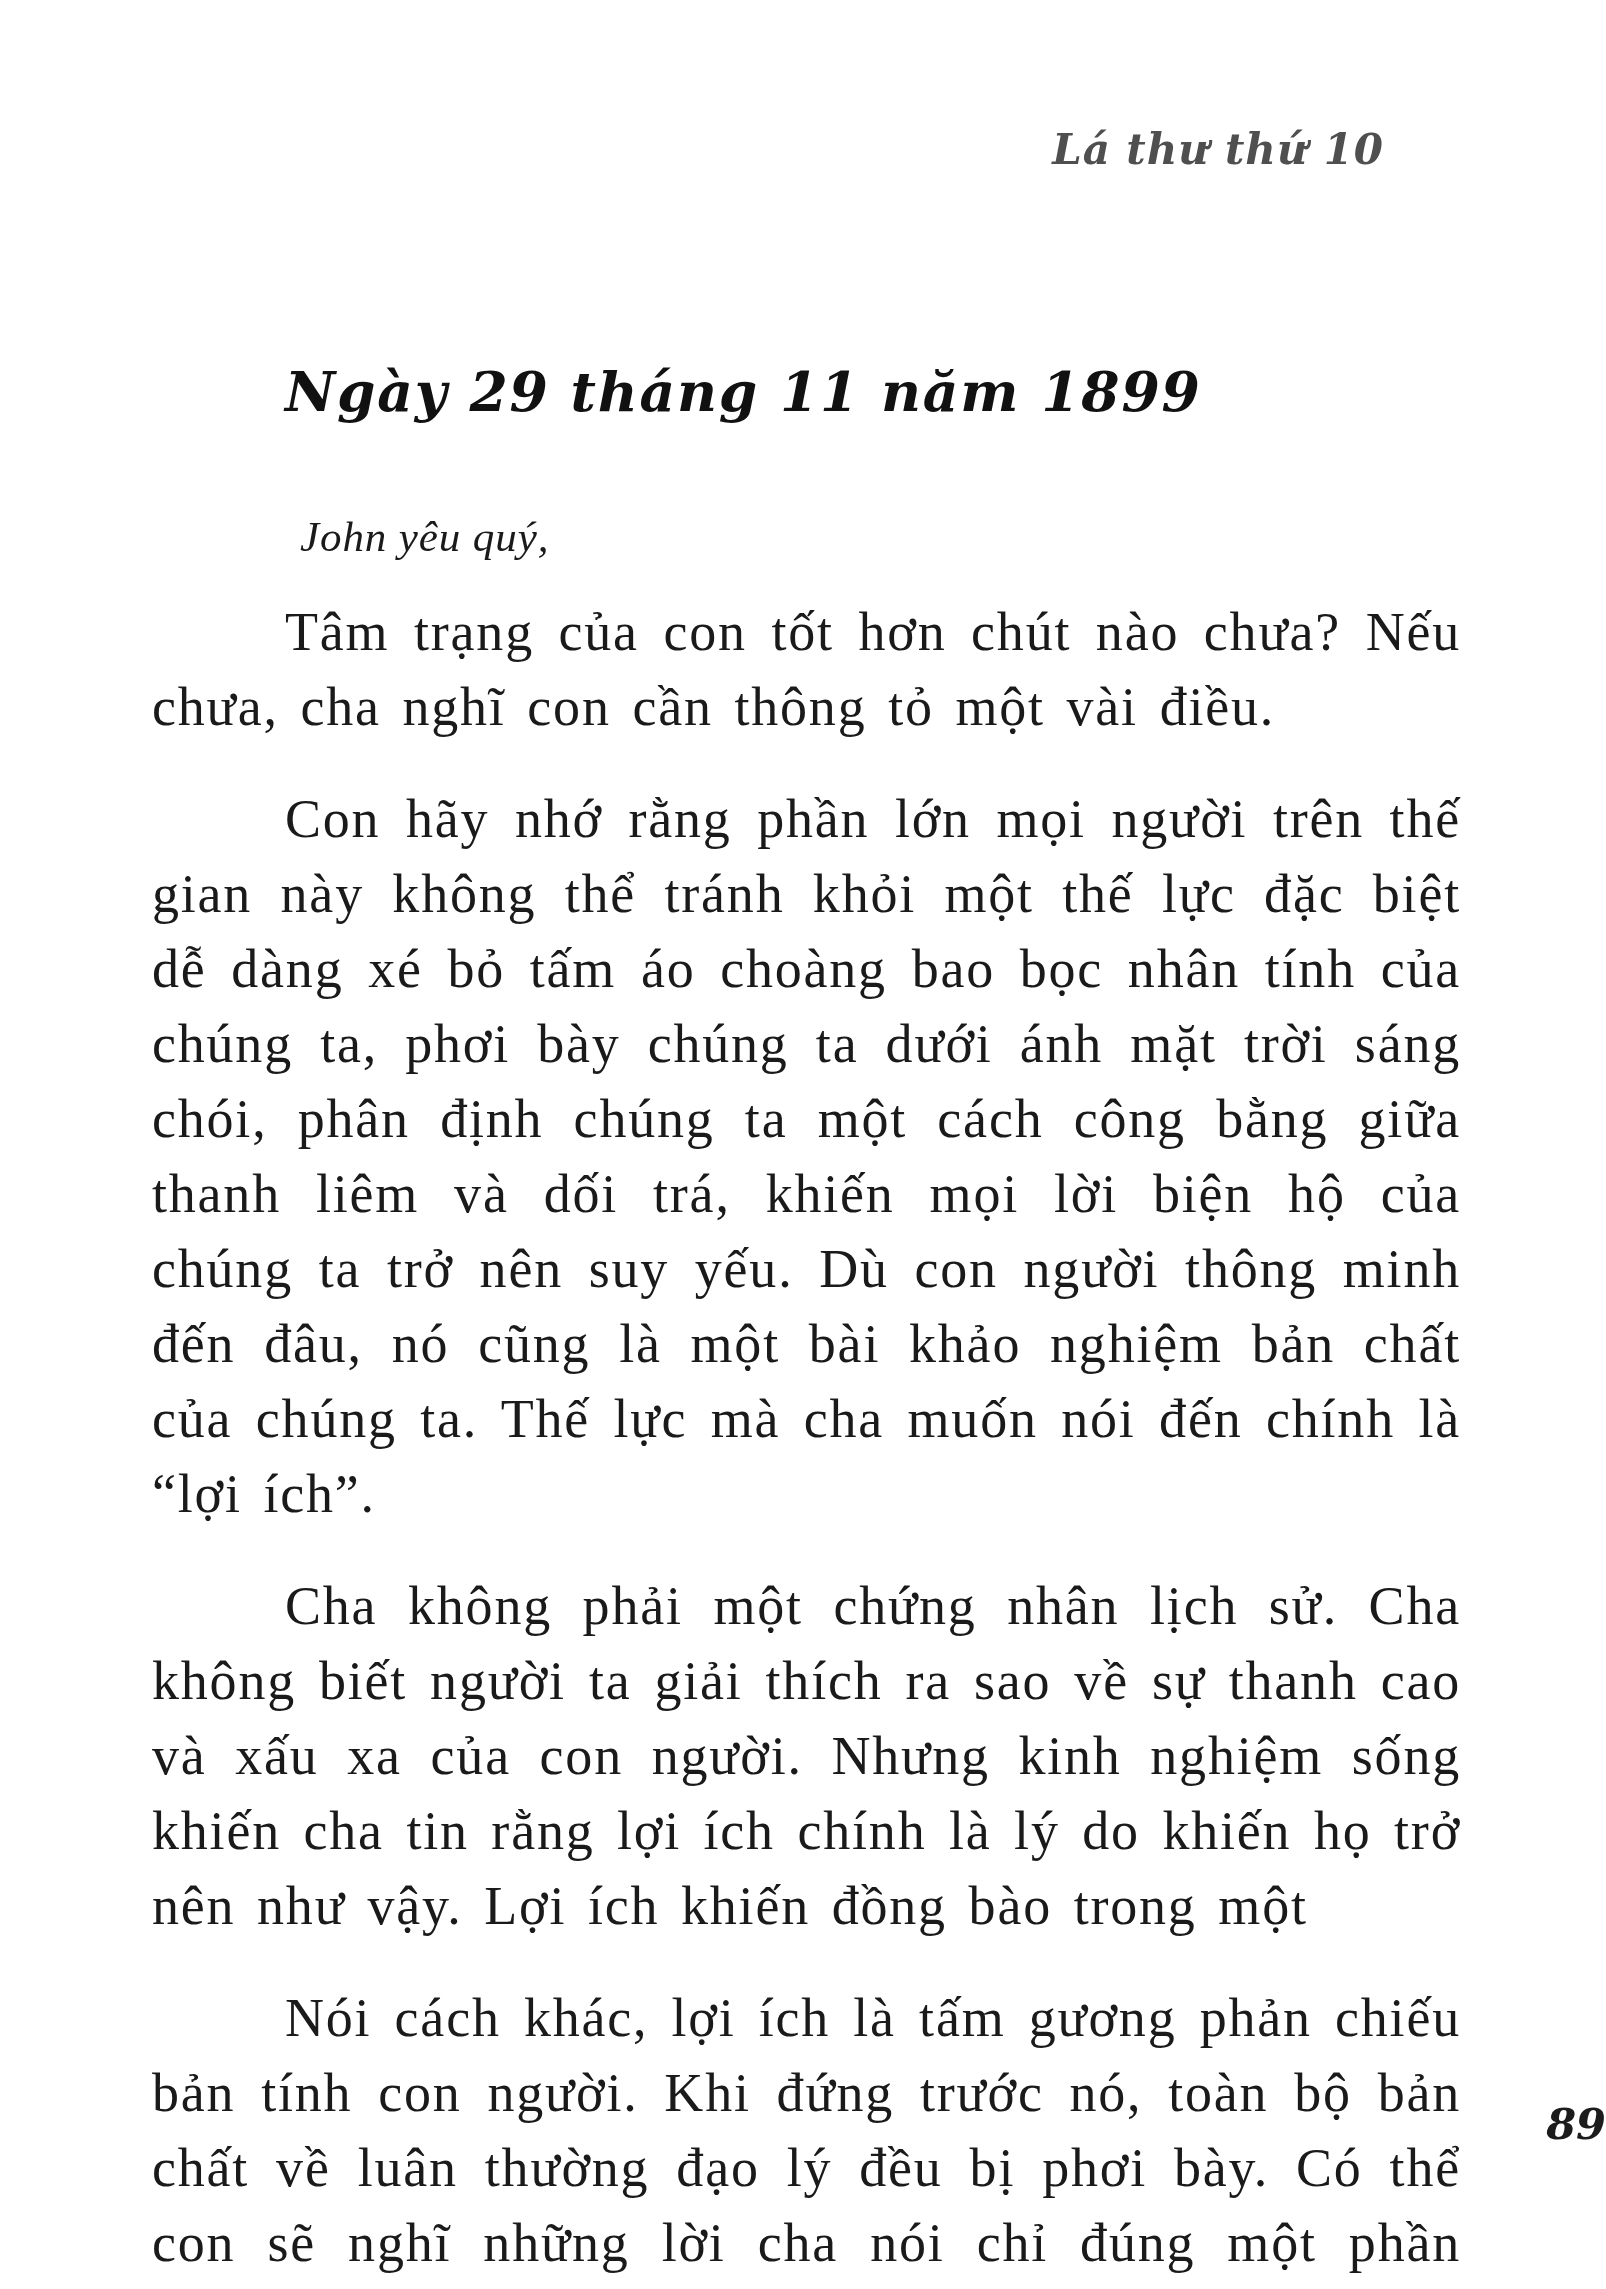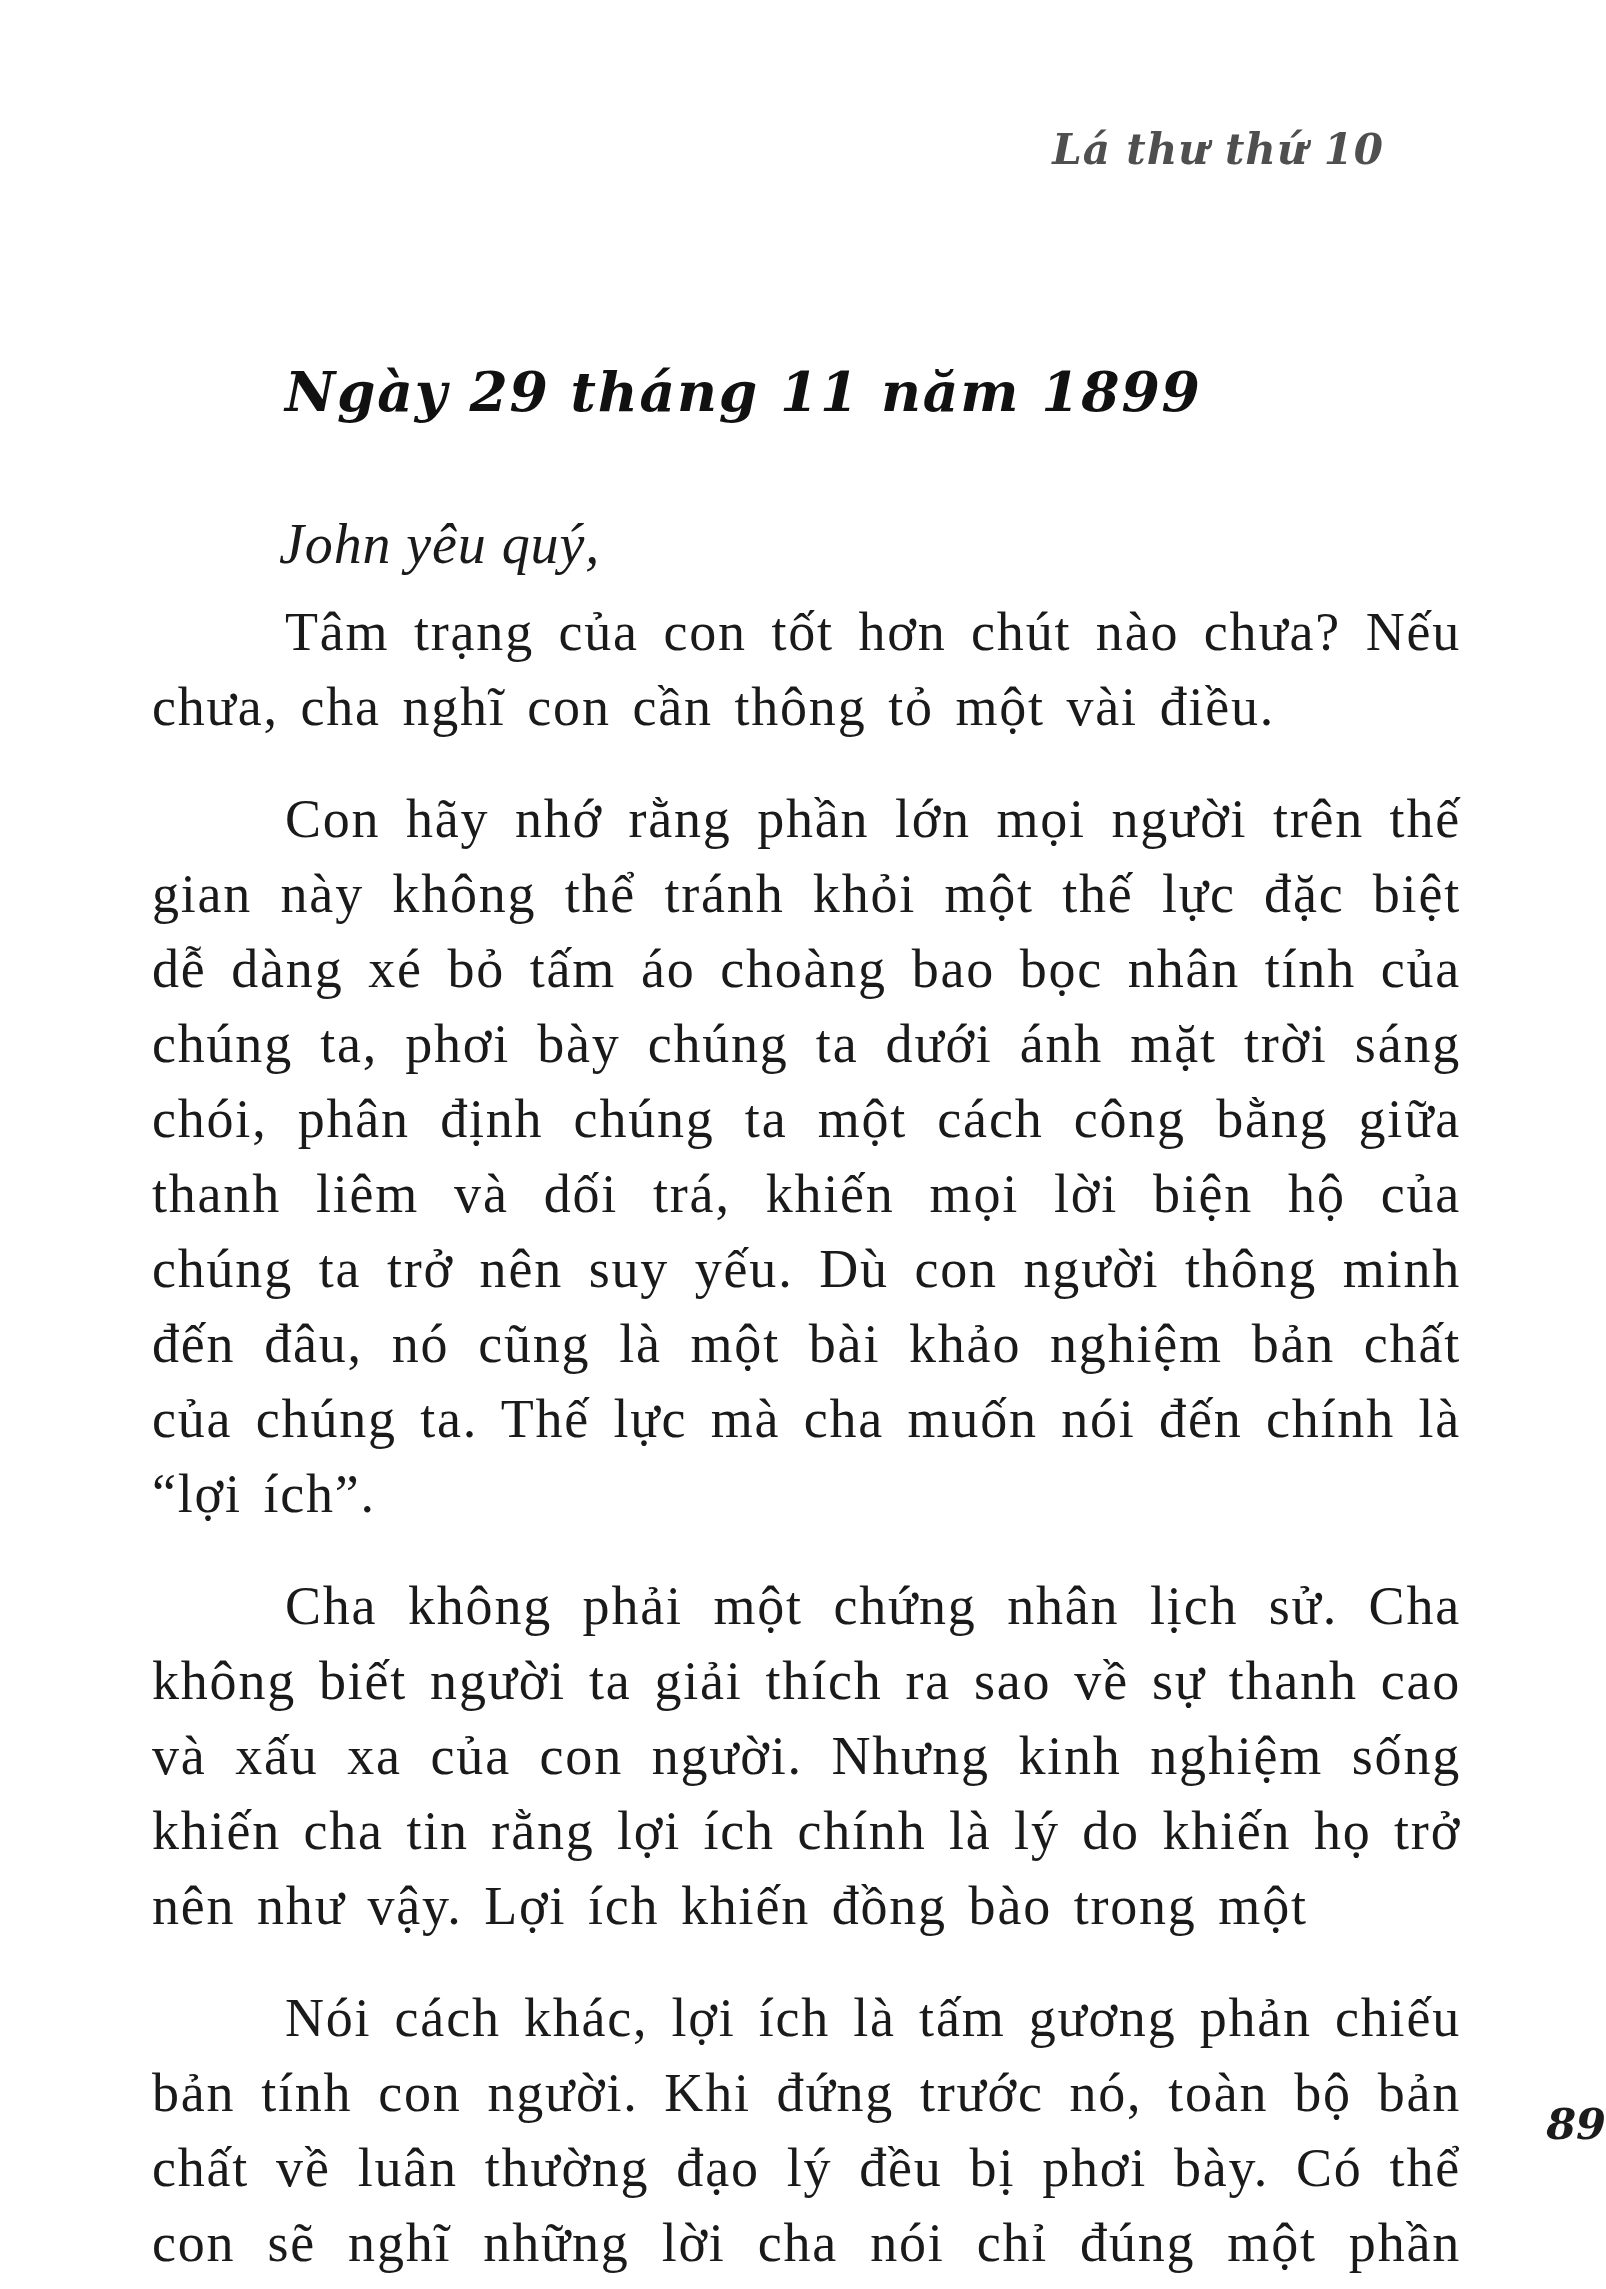--- a/index.html
+++ b/index.html
@@ -37,22 +37,22 @@
     line-height: 1.1;
     font-style: italic;
     font-weight: bold;
     color: #111111;
     letter-spacing: 1.8px;
     font-family: "DejaVu Serif", serif;
   }
   .salutation {
     position: absolute;
     top: 511px;
-    left: 279px;
-    font-size: 56px;
+    left: 300px;
+    font-size: 43px;
     line-height: 1.2;
     font-style: italic;
     color: #1a1a1a;
     letter-spacing: 0.9px;
   }
   .letter-body {
     position: absolute;
     top: 595px;
     left: 152px;
     width: 1309px;

